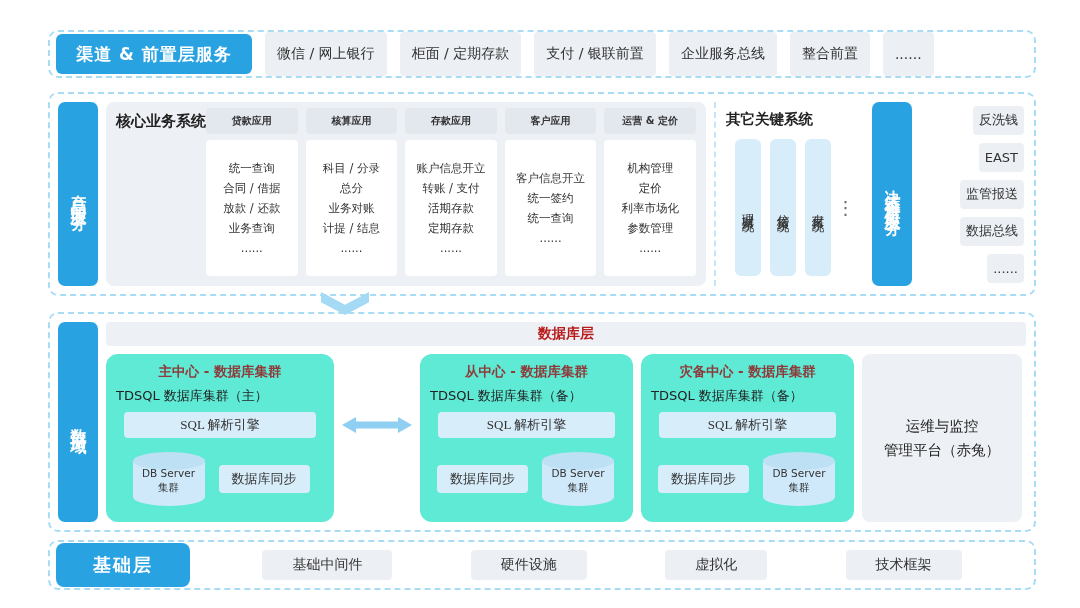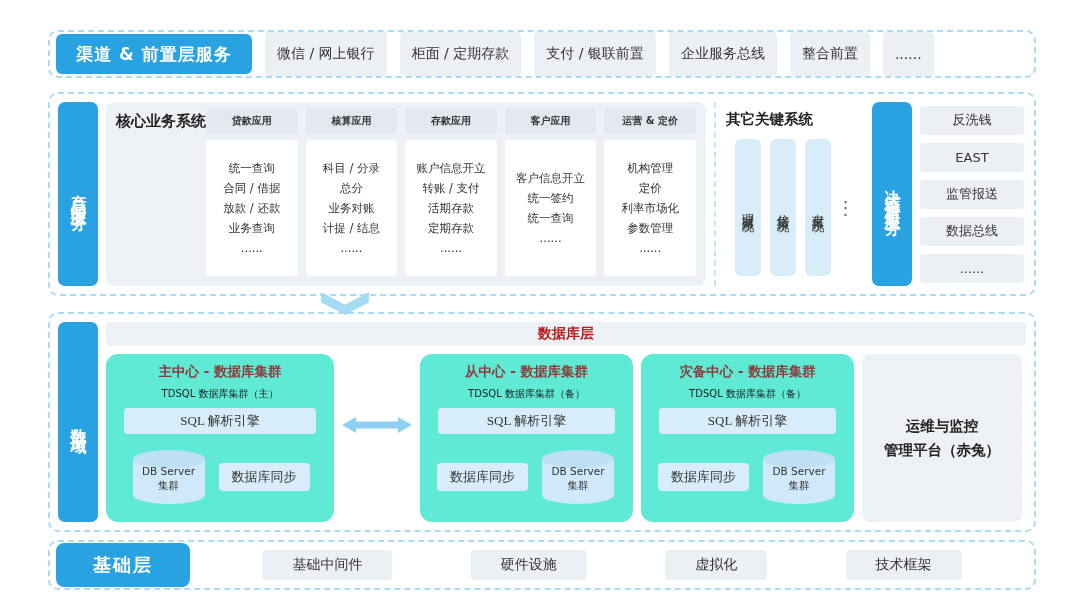--- a/index.html
+++ b/index.html
@@ -47,49 +47,49 @@
   .core-col { flex: 1; display: flex; flex-direction: column; gap: 6px; }
   .col-head { background: #E3E8EF; border-radius: 4px; height: 26px; flex: none; display: flex; align-items: center; justify-content: center; font-weight: bold; font-size: 10px; white-space: nowrap; }
   .col-body { background: #fff; border-radius: 4px; flex: 1; display: flex; flex-direction: column; align-items: center; justify-content: center; gap: 5px; font-size: 11.5px; padding: 6px 2px; }
   .col-item { white-space: nowrap; }
   .other-box { width: 150px; flex: none; display: flex; flex-direction: column; padding: 6px 4px 6px 10px; border-left: 2px dashed #C5E6F8; }
   .other-title { text-align: left; font-weight: bold; font-size: 14.5px; margin: 2px 0 10px; color: #222; white-space: nowrap; }
   .pill-row { flex: 1; display: flex; gap: 9px; justify-content: center; align-items: stretch; padding-bottom: 4px; }
   .v-pill { background: #D8EDFA; border-radius: 6px; width: 26px; writing-mode: vertical-rl; text-orientation: upright; display: flex; align-items: center; justify-content: center; font-size: 12.5px; letter-spacing: 2px; color: #333; }
   .v-dots { display: flex; align-items: center; justify-content: center; font-size: 18px; color: #666; width: 12px; }
   .decision-label { border-radius: 7px; }
-  .decision-col { width: 104px; flex: none; display: flex; flex-direction: column; gap: 8px; padding: 4px 0; justify-content: center; }
+  .decision-col { width: 104px; flex: none; display: flex; flex-direction: column; gap: 8px; padding: 4px 0; justify-content: center; align-items: flex-end; }
   .decision-chip { height: 29px; font-size: 13px; padding: 0 6px; }
 
   
   .arrow-row { position: relative; height: 16px; flex: none; }
   .down-chevron {
     position: absolute; left: 273px; top: -4px; width: 48px; height: 23px;
     background: #A4DAF4; z-index: 3;
     clip-path: polygon(0 0, 50% 55%, 100% 0, 100% 45%, 50% 100%, 0 45%);
   }
 
   
   .data-band { height: 220px; display: flex; gap: 8px; padding: 8px; }
   .data-content { flex: 1; display: flex; flex-direction: column; gap: 8px; min-width: 0; }
   .db-bar { background: #EDF0F4; border-radius: 4px; height: 24px; flex: none; display: flex; align-items: center; justify-content: center; font-weight: bold; font-size: 14px; color: #b91c1c; }
   .clusters-row { flex: 1; display: flex; gap: 8px; }
   .cluster { background: #5eead4; border-radius: 12px; padding: 9px 10px; display: flex; flex-direction: column; gap: 6px; flex: none; }
   .cluster-1 { width: 228px; }
   .cluster-2, .cluster-3 { width: 213px; }
   .cluster-title { text-align: center; font-weight: bold; font-size: 13.5px; color: #8E3B3B; white-space: nowrap; }
-  .cluster-sub { text-align: center; font-size: 10px; color: #222; white-space: nowrap; }
+  .cluster-sub { font-size: 13px; color: #222; white-space: nowrap; }
   .engine-box { background: #D8EDFA; border-radius: 4px; height: 26px; flex: none; display: flex; align-items: center; justify-content: center; font-size: 13px; margin: 1px 8px 0; font-family: Liberation Serif, serif; }
   .cluster-bottom { flex: 1; display: flex; align-items: center; justify-content: center; gap: 12px; }
   .cylinder { position: relative; width: 76px; height: 56px; flex: none; }
   .cylinder svg { position: absolute; inset: 0; width: 100%; height: 100%; }
   .cyl-text { position: absolute; inset: 0; display: flex; flex-direction: column; align-items: center; justify-content: center; font-size: 10.5px; line-height: 1.3; padding-top: 4px; color: #333; }
   .sync-chip { background: #D8EDFA; border-radius: 4px; height: 28px; padding: 0 13px; display: flex; align-items: center; justify-content: center; font-size: 13px; white-space: nowrap; }
   .h-arrow { width: 70px; height: 20px; flex: none; align-self: flex-start; margin-top: 61px; }
-  .ops-box { width: 160px; flex: none; background: #EDF0F4; border-radius: 8px; display: flex; flex-direction: column; align-items: center; justify-content: center; gap: 5px; font-weight: bold; font-size: 14.5px; color: #222; }
+  .ops-box { width: 160px; flex: none; background: #EDF0F4; border-radius: 8px; display: flex; flex-direction: column; align-items: center; justify-content: center; gap: 5px; font-weight: normal; font-size: 14.5px; color: #222; }
 
   
   .bottom-band { margin-top: 8px; height: 50px; display: flex; align-items: center; gap: 10px; padding: 0 10px 0 6px; }
   .bottom-label { width: 134px; height: 44px; font-size: 18px; border-radius: 8px; letter-spacing: 2px; }
   .bottom-chips { flex: 1; display: flex; justify-content: space-evenly; align-items: center; min-width: 0; gap: 16px; }
   .bottom-chip { height: 30px; padding: 0 30px; }
 </style>
 </head>
 <body>
 

